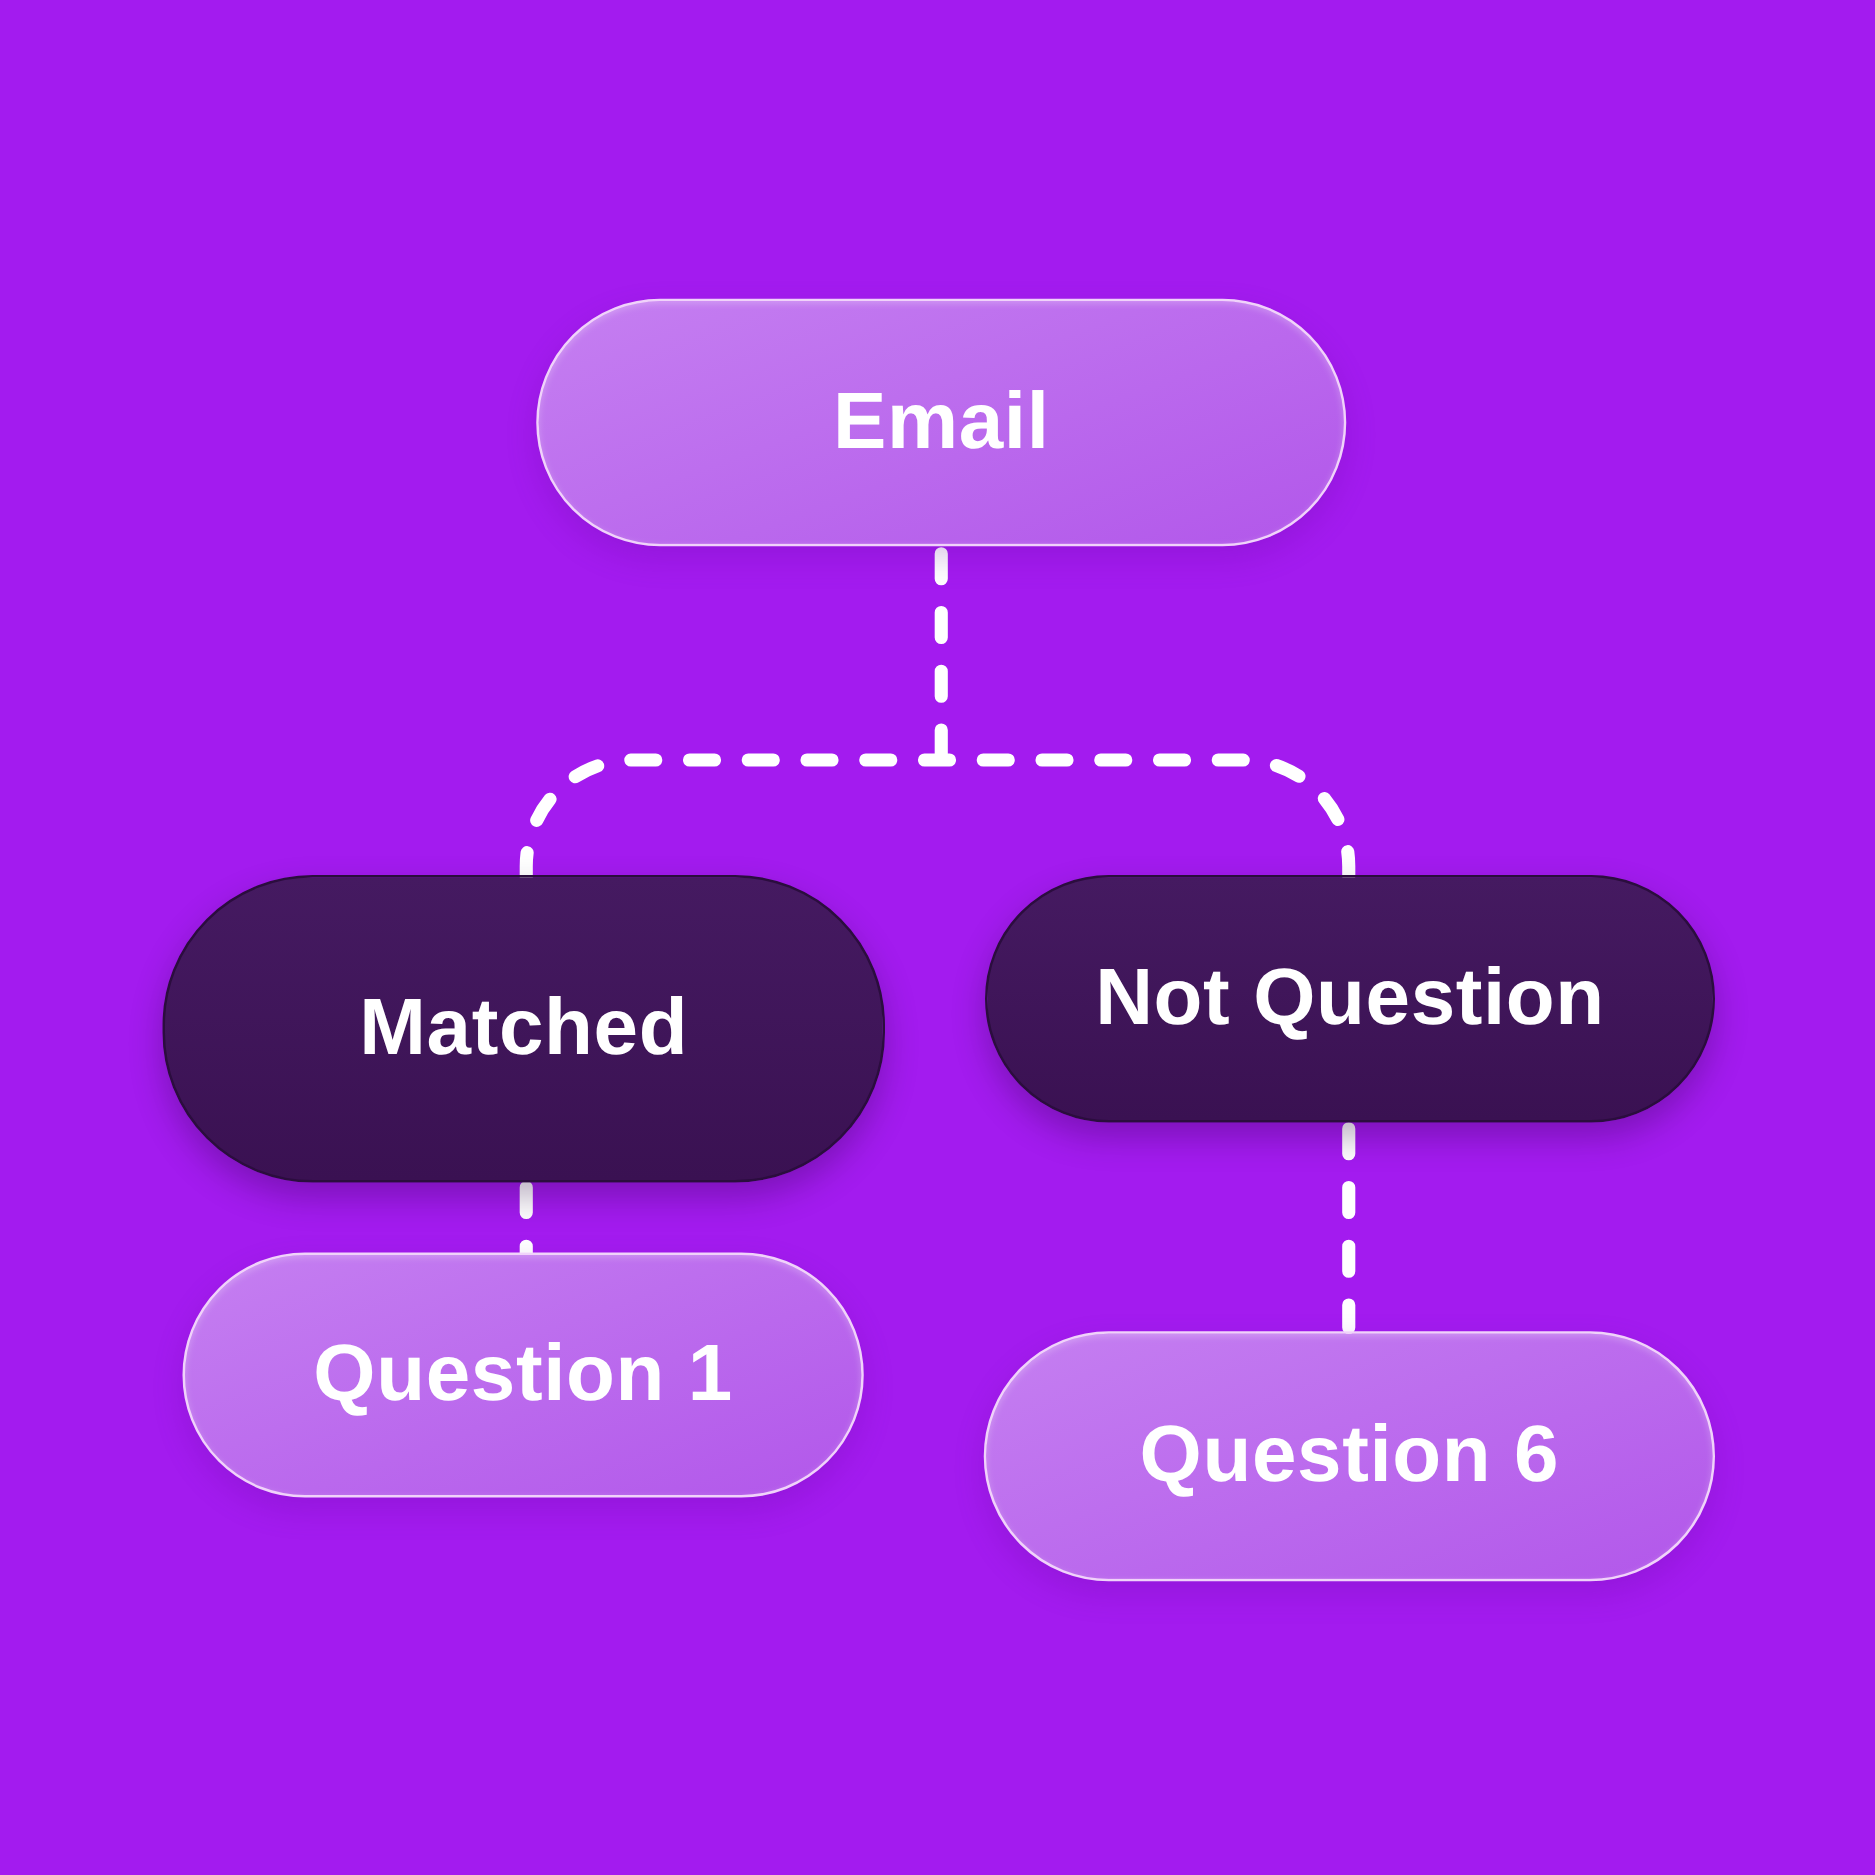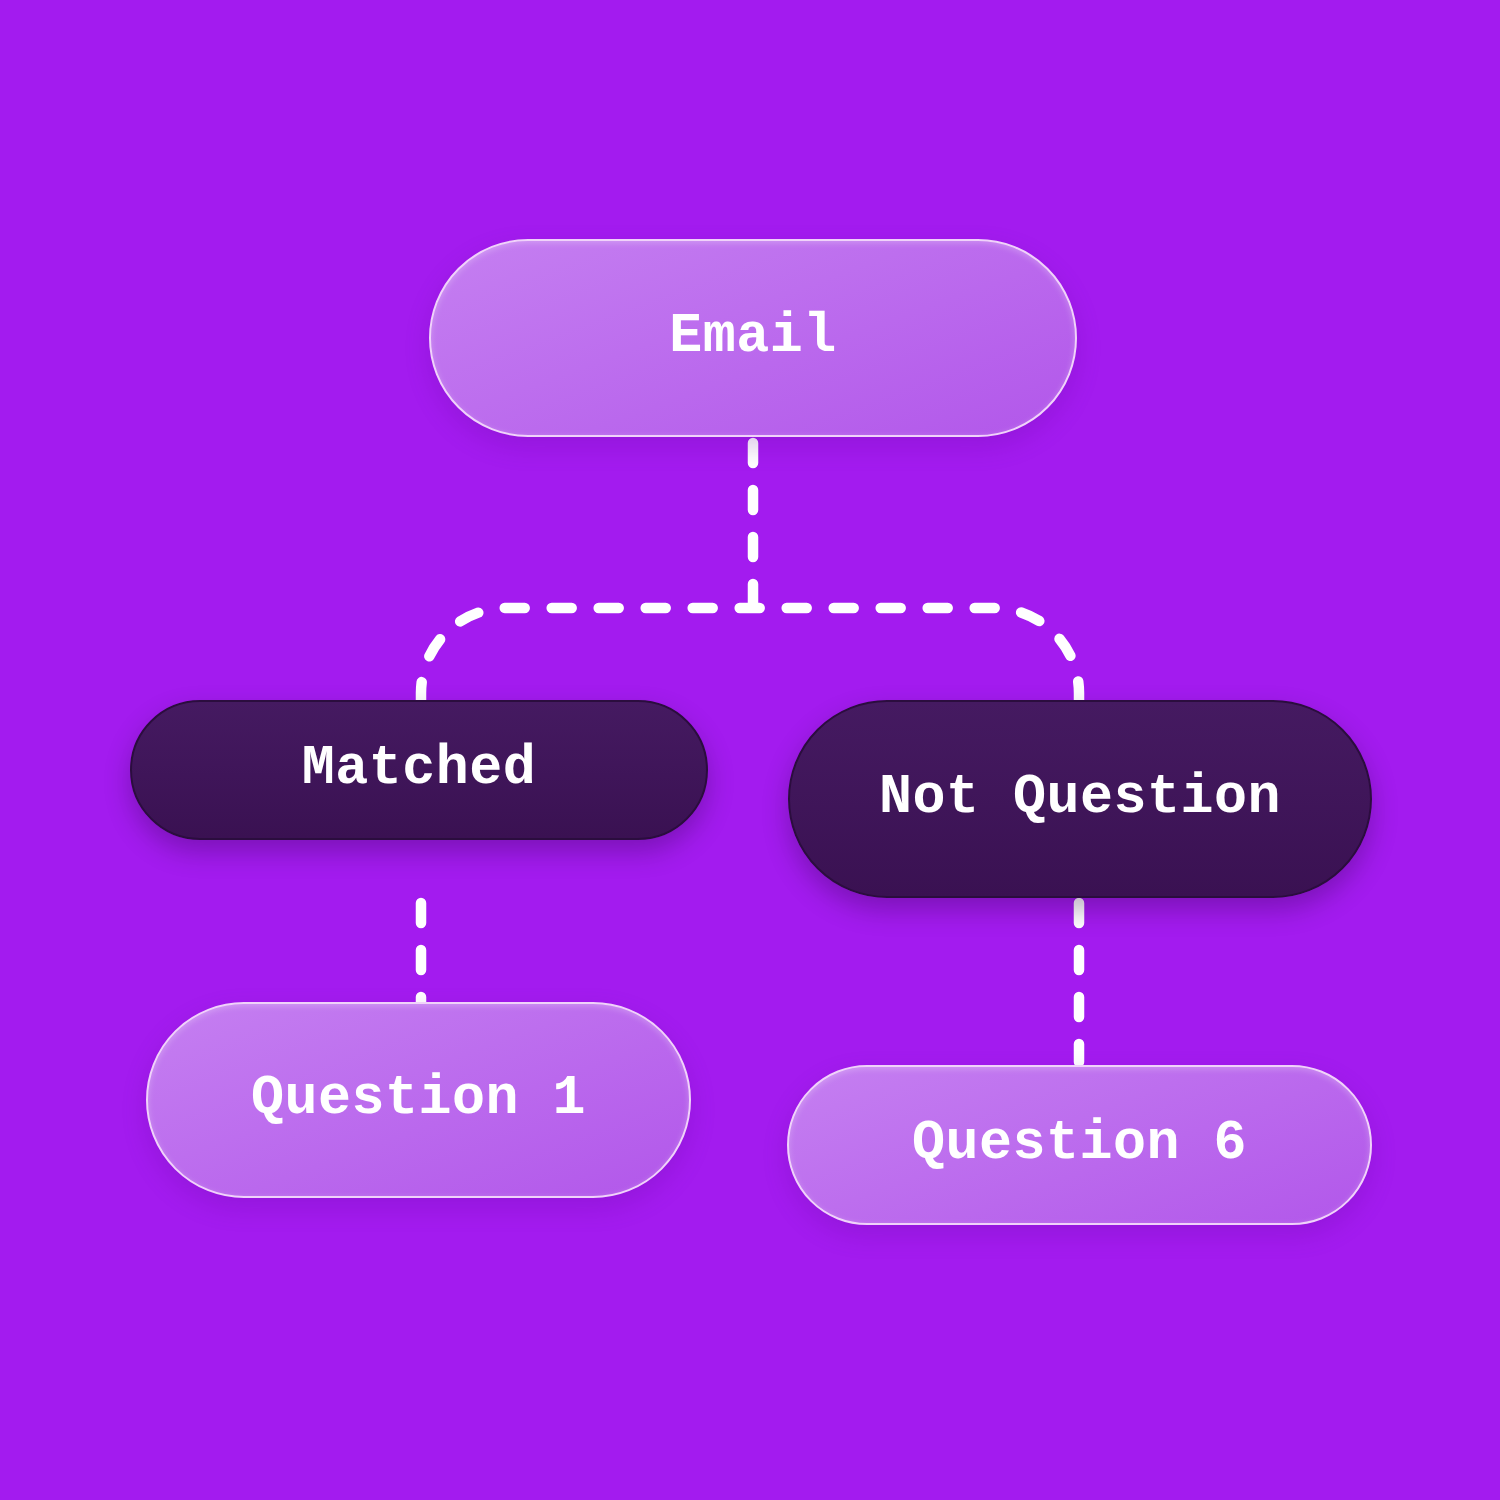--- a/index.html
+++ b/index.html
@@ -44,32 +44,31 @@
     box-shadow: 0 10px 24px rgba(96, 10, 150, 0.22),
                 inset 0 2px 6px rgba(255, 255, 255, 0.25);
   }
   .node--dark {
     background: linear-gradient(180deg, var(--node-dark-top, #451a61) 0%, var(--node-dark-bottom, #3a1152) 100%);
     border: 2px solid var(--node-dark-border, #2b0d3e);
     box-shadow: 0 12px 26px rgba(35, 0, 60, 0.30);
   }
   .node__label {
     color: var(--node-text, #ffffff);
-    font-size: 55px;
+    font-size: 64px;
     font-weight: 700;
     letter-spacing: 0.5px;
     white-space: nowrap;
     transform: translateY(-2px);
-    font-family: Liberation Mono, monospace;
   }
   .node--email      { left: 429px; top: 239px;  width: 648px; height: 198px; }
-  .node--matched    { left: 130px; top: 700px;  width: 578px; height: 140px; }
+  .node--matched    { left: 130px; top: 700px;  width: 578px; height: 246px; }
   .node--notmatched { left: 788px; top: 700px;  width: 584px; height: 198px; }
   .node--question1  { left: 146px; top: 1002px; width: 545px; height: 196px; }
-  .node--question6  { left: 787px; top: 1065px; width: 585px; height: 160px; }
+  .node--question6  { left: 787px; top: 1065px; width: 585px; height: 200px; }
 </style>
 </head>
 <body>
 
 <div class="canvas">
 
   <svg class="connectors" viewBox="0 0 1500 1500" aria-hidden="true">
 
     <path d="M 753 443 L 753 608"></path>
 

